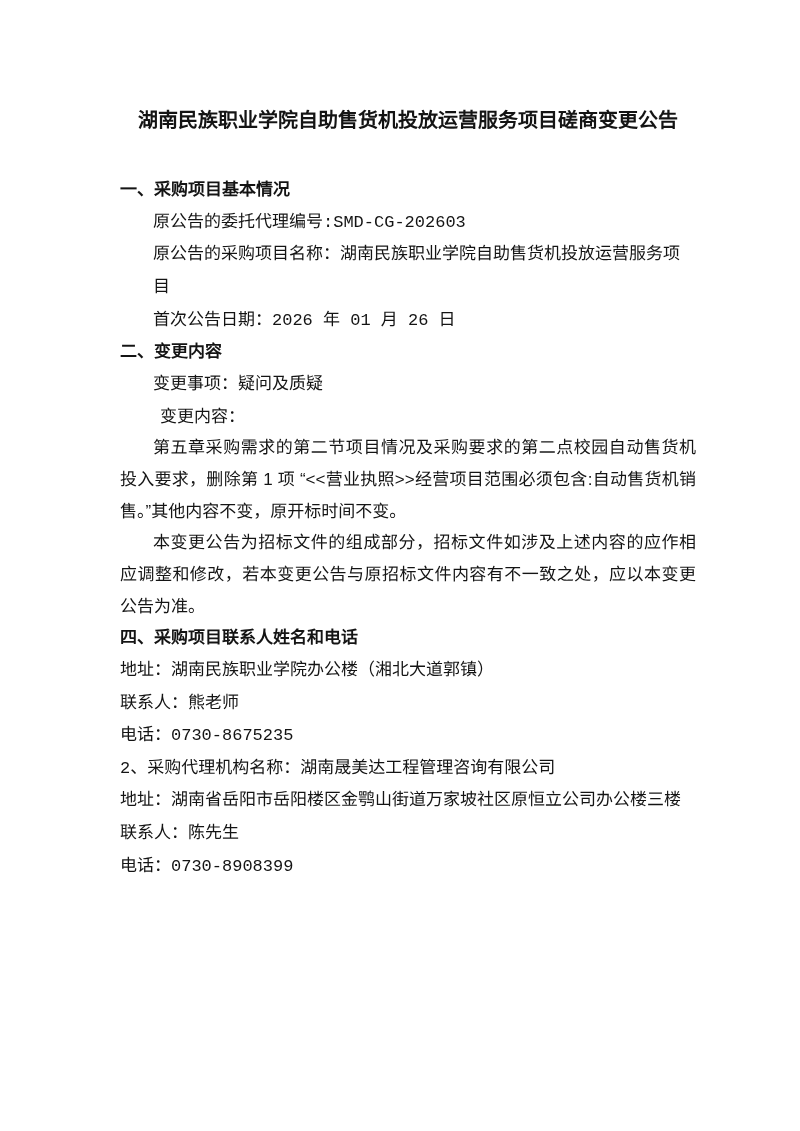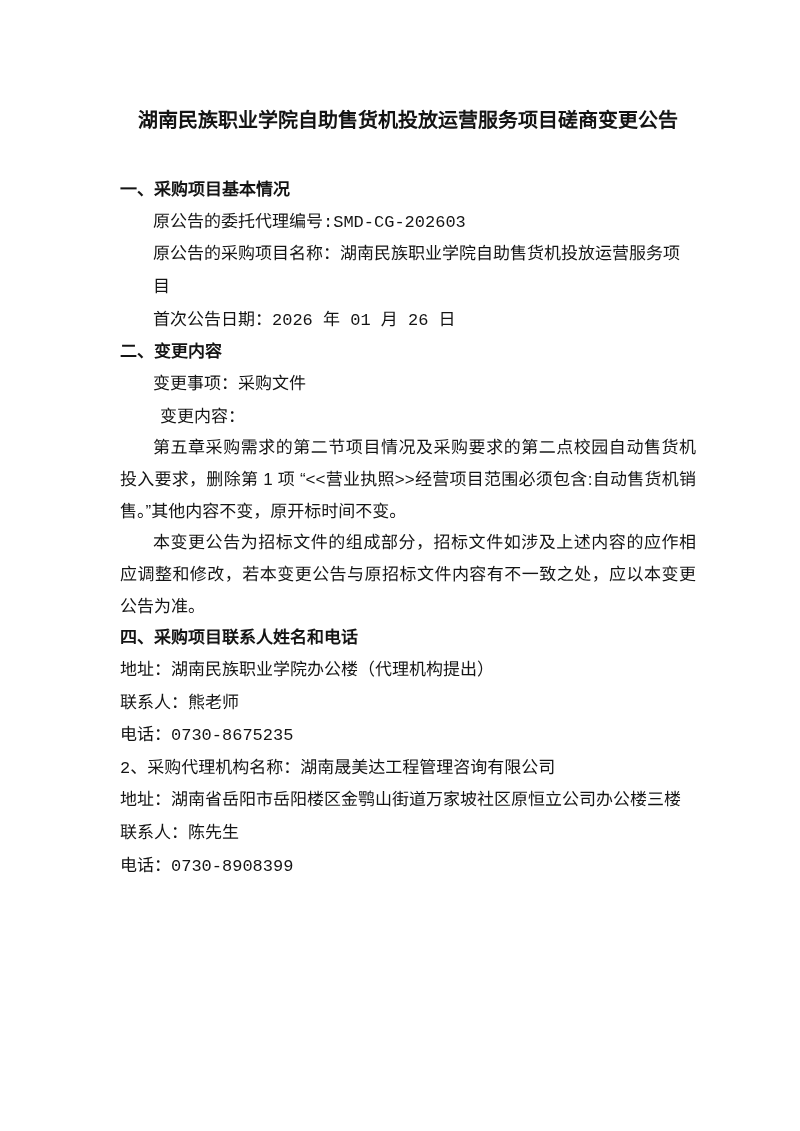--- a/index.html
+++ b/index.html
@@ -51,34 +51,34 @@
     <h2 class="heading">一、采购项目基本情况</h2>
 
     <p class="line indent"><span class="lbl">原公告的委托代理编号:</span><span class="val">SMD-CG-202603</span></p>
 
     <p class="line indent"><span class="lbl">原公告的采购项目名称：</span><span class="val">湖南民族职业学院自助售货机投放运营服务项目</span></p>
 
     <p class="line indent"><span class="lbl">首次公告日期：</span><span class="val">2026 年 01 月 26 日</span></p>
 
     <h2 class="heading">二、变更内容</h2>
 
-    <p class="line indent"><span class="lbl">变更事项：</span><span class="val">采购文件</span></p>
+    <p class="line indent"><span class="lbl">变更事项：</span><span class="val">疑问及质疑</span></p>
 
     <p class="line indent-sp">变更内容：</p>
 
     <p class="para">第五章采购需求的第二节项目情况及采购要求的第二点校园自动售货机投入要求，删除第 1 项 “&lt;&lt;营业执照&gt;&gt;经营项目范围必须包含:自动售货机销售。”其他内容不变，原开标时间不变。</p>
 
 
     <p class="para">本变更公告为招标文件的组成部分，招标文件如涉及上述内容的应作相应调整和修改，若本变更公告与原招标文件内容有不一致之处，应以本变更公告为准。</p>
 
 
     <h2 class="heading">四、采购项目联系人姓名和电话</h2>
 
 
-    <p class="line"><span class="lbl">地址：</span><span class="val">湖南民族职业学院办公楼（代理机构提出）</span></p>
+    <p class="line"><span class="lbl">地址：</span><span class="val">湖南民族职业学院办公楼（湘北大道郭镇）</span></p>
 
     <p class="line"><span class="lbl">联系人：</span><span class="val">熊老师</span></p>
 
     <p class="line"><span class="lbl">电话：</span><span class="val">0730-8675235</span></p>
 
     <p class="line"><span class="lbl">2、采购代理机构名称：</span><span class="val">湖南晟美达工程管理咨询有限公司</span></p>
 
     <p class="line"><span class="lbl">地址：</span><span class="val">湖南省岳阳市岳阳楼区金鹗山街道万家坡社区原恒立公司办公楼三楼</span></p>
 
     <p class="line"><span class="lbl">联系人：</span><span class="val">陈先生</span></p>

